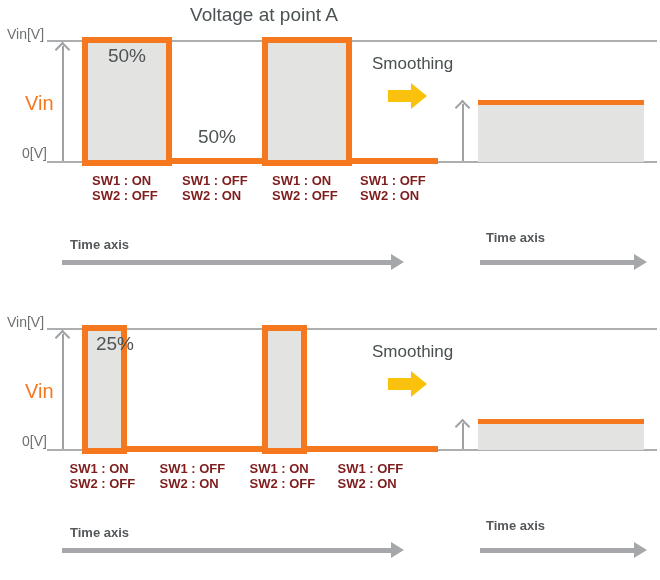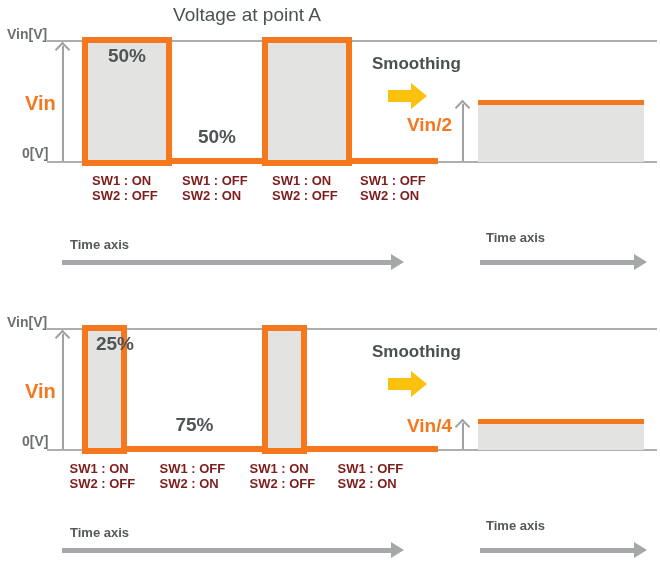--- a/index.html
+++ b/index.html
@@ -1,22 +1,22 @@
 <!DOCTYPE html>
 <html><head>
 <meta charset="utf-8">
 <style>
   html,body{margin:0;padding:0;background:#fff;}
   .canvas{position:relative;width:660px;height:580px;background:#ffffff;overflow:hidden;
           font-family:"Liberation Sans",sans-serif;}
-  .lbl{position:absolute;white-space:nowrap;font-weight:bold;}
+  .lbl{position:absolute;white-space:nowrap;}
 
   
   .title{position:absolute;top:4px;font-size:19px;color:#4C5254;text-align:center;}
-  .title-left{left:97px;width:300px;}
+  .title-left{left:114px;width:300px;}
   .title-right{left:477px;width:145px;}
 
   
   .panel{position:absolute;left:0;width:660px;height:290px;}
   .panel0{top:0;} .panel1{top:288px;}
 
   
   .hline{position:absolute;left:47px;width:610px;height:2px;background:#ACAEAF;}
   .vin-line{top:40px;} .zero-line{top:161px;}
 
@@ -40,23 +40,23 @@
   .h-arrow.ta-left{left:62px;width:342px;}
   .h-arrow.ta-right{left:480px;width:167px;}
 
   
   .smooth-arrow{position:absolute;left:388px;top:83px;width:40px;height:26px;}
   .smooth-arrow .bar{position:absolute;left:0;top:7px;width:24px;height:12px;background:#FAC10D;}
   .smooth-arrow .tip{position:absolute;left:23px;top:0;width:0;height:0;
                      border-left:16px solid #FAC10D;border-top:13px solid transparent;border-bottom:13px solid transparent;}
 
   
-  .axis-lab{font-size:14px;font-weight:bold;color:#6D7072;}
+  .axis-lab{font-size:14px;font-weight:normal;color:#6D7072;}
   .vinv{left:7px;top:26px;} .zerov{left:22px;top:145px;}
-  .vin-name{left:25px;top:92px;font-size:20px;font-weight:bold;color:#F5781E;}
+  .vin-name{left:25px;top:92px;font-size:20px;font-weight:normal;color:#F5781E;}
   .duty{font-size:19px;color:#4F5456;text-align:center;}
   .duty-on{top:45px;} .duty-off{top:126px;}
   .smoothing{left:372px;top:54px;font-size:17px;color:#4A5052;}
   .vout-level{left:356px;width:96px;top:114px;text-align:right;font-size:19px;font-weight:bold;color:#F5781E;}
   .panel1 .vout-level{top:127px;}
   .sw-group{position:absolute;top:173px;font-size:13px;font-weight:bold;color:#7f1d1d;line-height:15px;white-space:nowrap;}
   .time-label{font-size:13px;font-weight:bold;color:#54585A;}
   .time-label.tl-left{left:70px;top:237px;}
   .time-label.tl-right{left:486px;top:230px;}
 </style>
@@ -85,21 +85,20 @@
     <div class="lbl vin-name">Vin</div>
 
     <div class="lbl duty duty-on" style="left: 82px; width: 90px;">50%</div>
     <div class="lbl duty duty-off" style="left: 172px; width: 90px;">50%</div>
 
     <div class="lbl smoothing">Smoothing</div>
     <div class="smooth-arrow">
         <span class="bar"></span>
         <span class="tip"></span>
       </div>
-    <div class="lbl vout-level">Vin/2</div>
 
     <div class="up-arrow vout-up" style="left: 455px; top: 102px; height: 59px;">
         <span class="chev"></span>
         <span class="stem"></span>
       </div>
     <div class="vout-box" style="top: 100px; height: 62px;"></div>
 
     <div class="sw-group" style="left: 92px;">
       <div>SW1 : ON</div>
         <div>SW2 : OFF</div>
@@ -140,28 +139,26 @@
 
     <div class="up-arrow vaxis">
         <span class="chev"></span>
         <span class="stem"></span>
       </div>
     <div class="lbl axis-lab vinv">Vin[V]</div>
     <div class="lbl axis-lab zerov">0[V]</div>
     <div class="lbl vin-name">Vin</div>
 
     <div class="lbl duty duty-on" style="left: 82px; width: 66px;">25%</div>
-    <div class="lbl duty duty-off" style="left: 127px; width: 135px;">75%</div>
 
     <div class="lbl smoothing">Smoothing</div>
     <div class="smooth-arrow">
         <span class="bar"></span>
         <span class="tip"></span>
       </div>
-    <div class="lbl vout-level">Vin/4</div>
 
     <div class="up-arrow vout-up" style="left: 455px; top: 133px; height: 28px;">
         <span class="chev"></span>
         <span class="stem"></span>
       </div>
     <div class="vout-box" style="top: 131px; height: 31px;"></div>
 
     <div class="sw-group" style="left: 69.5px;">
       <div>SW1 : ON</div>
         <div>SW2 : OFF</div>

